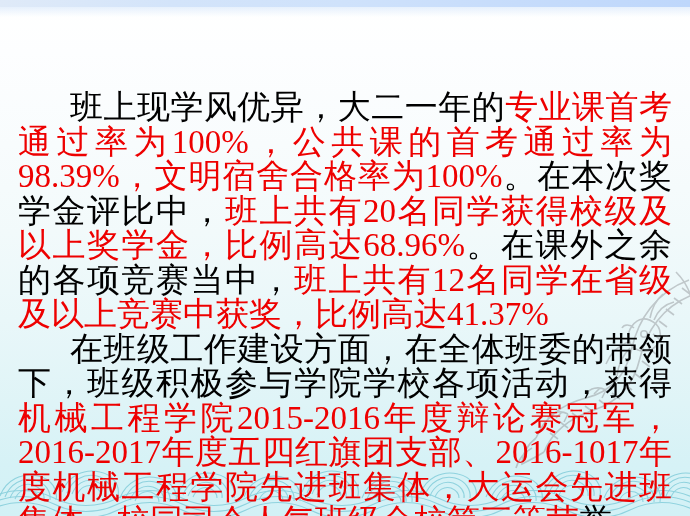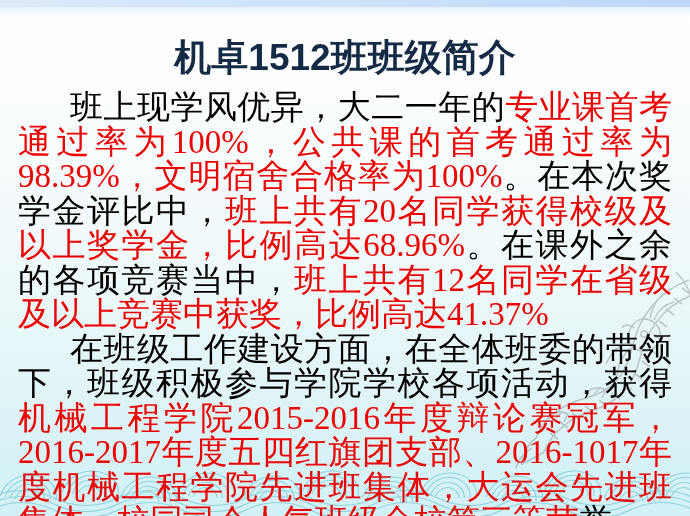--- a/index.html
+++ b/index.html
@@ -173,21 +173,20 @@
         <use href="#wavecrest" x="486" y="7"></use>
         <use href="#wavecrest" x="544" y="2"></use>
         <use href="#wavecrest" x="604" y="8"></use>
         <use href="#wavecrest" x="656" y="4"></use>
       </g>
     </svg>
   </div>
 
   <div class="content">
 
-    <div class="title">机卓1512班班级简介</div>
 
     <div class="body">
 
       <p class="para">
         <span class="k">班上现学风优异，大二一年的</span><span class="r">专业课首考通过率为100%，公共课的首考通过率为98.39%，文明宿舍合格率为100%</span><span class="k">。在本次奖学金评比中，</span><span class="r">班上共有20名同学获得校级及以上奖学金，比例高达68.96%</span><span class="k">。在课外之余的各项竞赛当中，</span><span class="r">班上共有12名同学在省级及以上竞赛中获奖，比例高达41.37%</span>
       </p>
 
       <p class="para second">
         <span class="k">在班级工作建设方面，在全体班委的带领下，班级积极参与学院学校各项活动，获得</span><span class="r">机械工程学院2015-2016年度辩论赛冠军，2016-2017年度五四红旗团支部、2016-1017年度机械工程学院先进班集体，大运会先进班集体、校园司令人气班级全校第三等荣</span><span class="k">誉。</span>
       </p>

